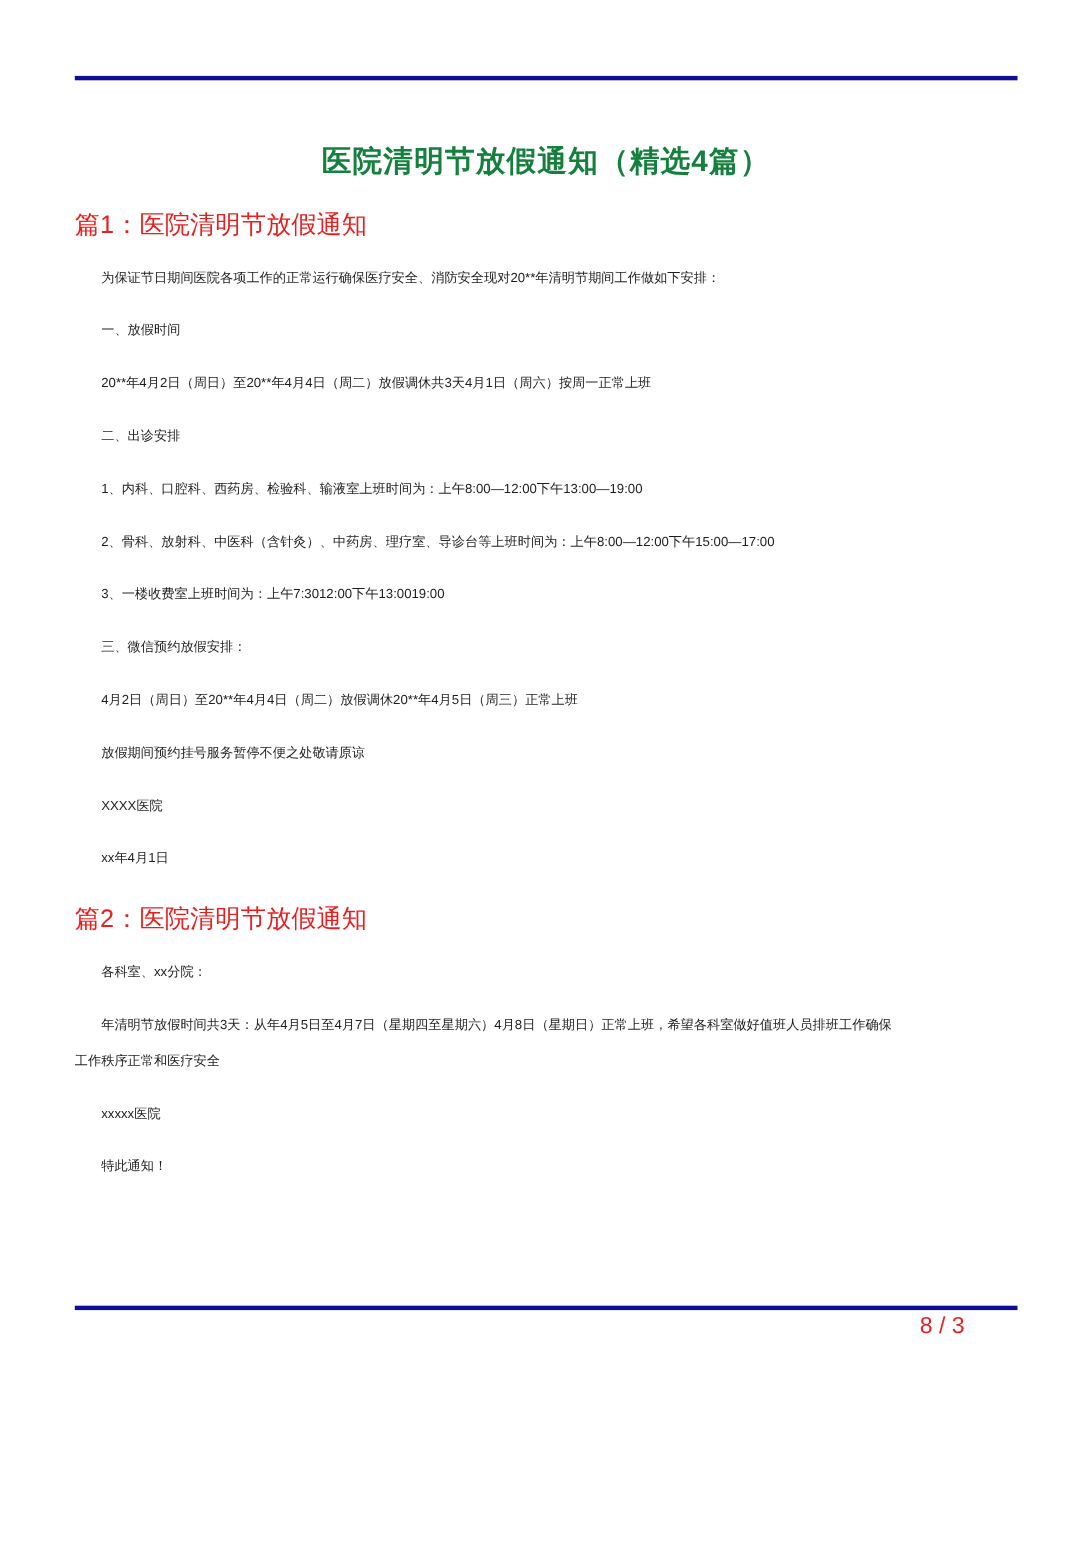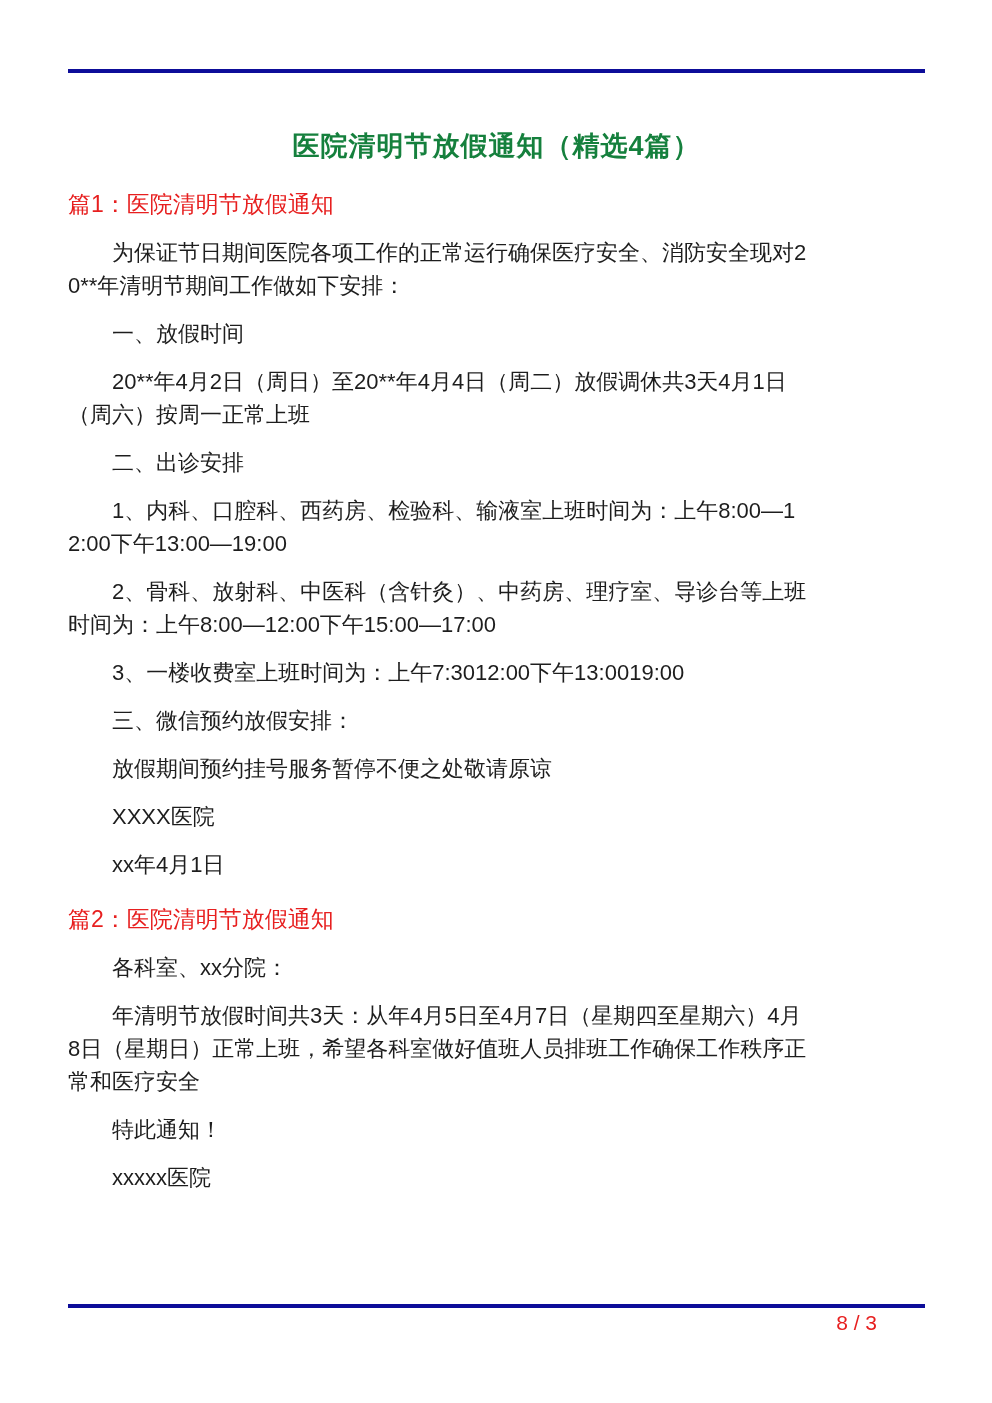--- a/index.html
+++ b/index.html
@@ -33,21 +33,21 @@
     color:#15803d;letter-spacing:1px;
   }
   h2.section-heading{
     margin:22px 0 0 0;
     font-size:23px;line-height:33px;
     font-weight:normal;
     color:var(--heading-red);
   }
   p.para{
     margin:15px 112px 0 0;
-    font-size:22px;line-height:33px;
+    font-size:12px;line-height:33px;
     text-indent:2em;
     color:var(--body-text);
     word-break:break-all;
   }
   .footer{
     margin-top:2px;
     text-align:right;
     padding-right:48px;
     font-size:21px;line-height:26px;
     color:var(--heading-red);
@@ -64,28 +64,29 @@
   <main id="sections-root">
       <h2 class="section-heading">篇1：医院清明节放假通知</h2>
       <p class="para">为保证节日期间医院各项工作的正常运行确保医疗安全、消防安全现对20**年清明节期间工作做如下安排：</p>
       <p class="para">一、放假时间</p>
       <p class="para">20**年4月2日（周日）至20**年4月4日（周二）放假调休共3天4月1日（周六）按周一正常上班</p>
       <p class="para">二、出诊安排</p>
       <p class="para">1、内科、口腔科、西药房、检验科、输液室上班时间为：上午8:00—12:00下午13:00—19:00</p>
       <p class="para">2、骨科、放射科、中医科（含针灸）、中药房、理疗室、导诊台等上班时间为：上午8:00—12:00下午15:00—17:00</p>
       <p class="para">3、一楼收费室上班时间为：上午7:3012:00下午13:0019:00</p>
       <p class="para">三、微信预约放假安排：</p>
+      <p class="para">4月2日（周日）至20**年4月4日（周二）放假调休20**年4月5日（周三）正常上班</p>
       <p class="para">放假期间预约挂号服务暂停不便之处敬请原谅</p>
       <p class="para">XXXX医院</p>
       <p class="para">xx年4月1日</p>
       <h2 class="section-heading">篇2：医院清明节放假通知</h2>
       <p class="para">各科室、xx分院：</p>
       <p class="para">年清明节放假时间共3天：从年4月5日至4月7日（星期四至星期六）4月8日（星期日）正常上班，希望各科室做好值班人员排班工作确保工作秩序正常和医疗安全</p>
+      <p class="para">xxxxx医院</p>
       <p class="para">特此通知！</p>
-      <p class="para">xxxxx医院</p>
     </main>
 
   <div class="rule rule-bottom"></div>
 
   <div class="footer">
     <span>8 / 3</span>
   </div>
 </div>
 
 </body></html>

